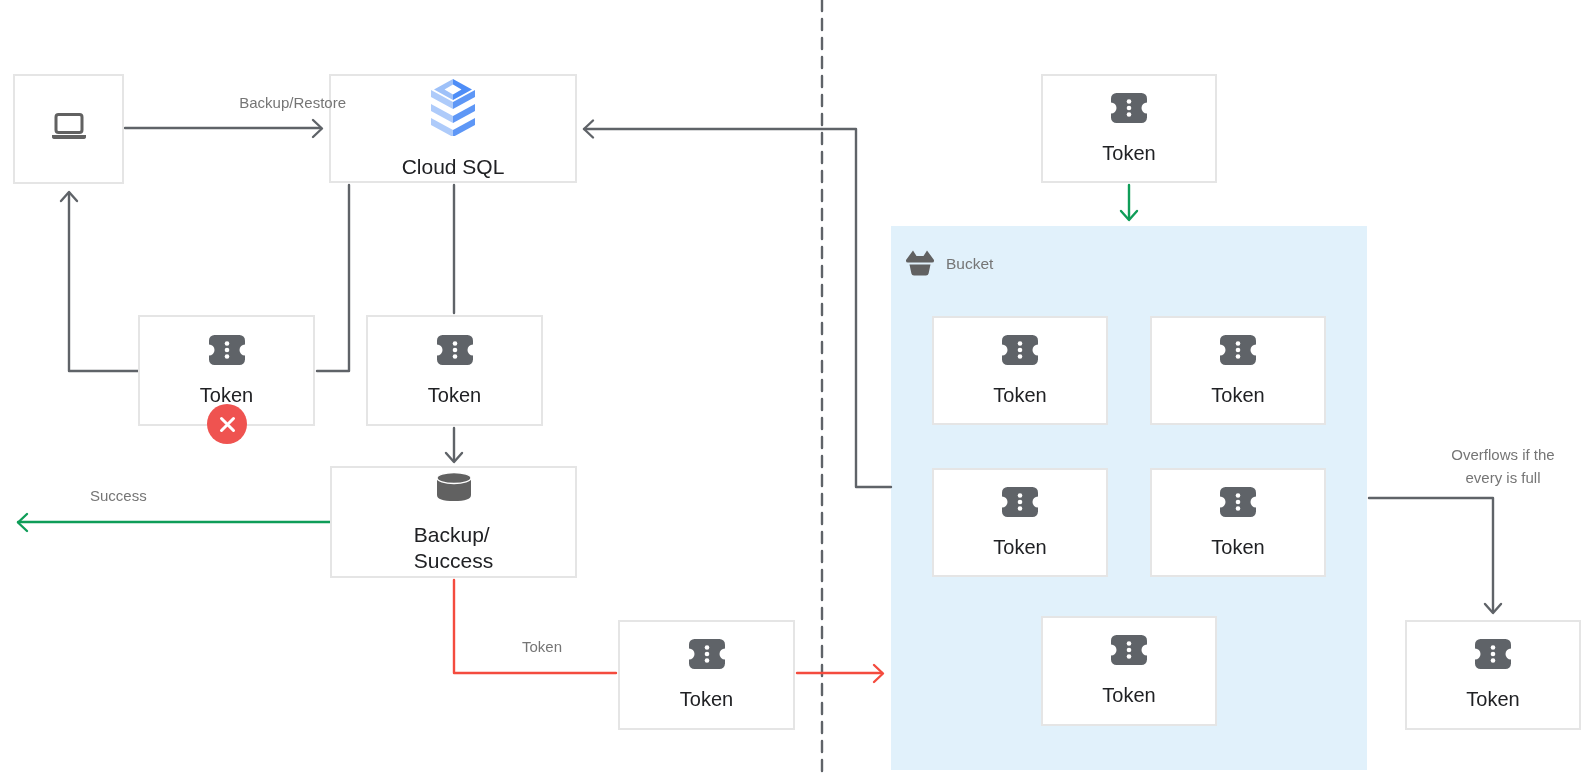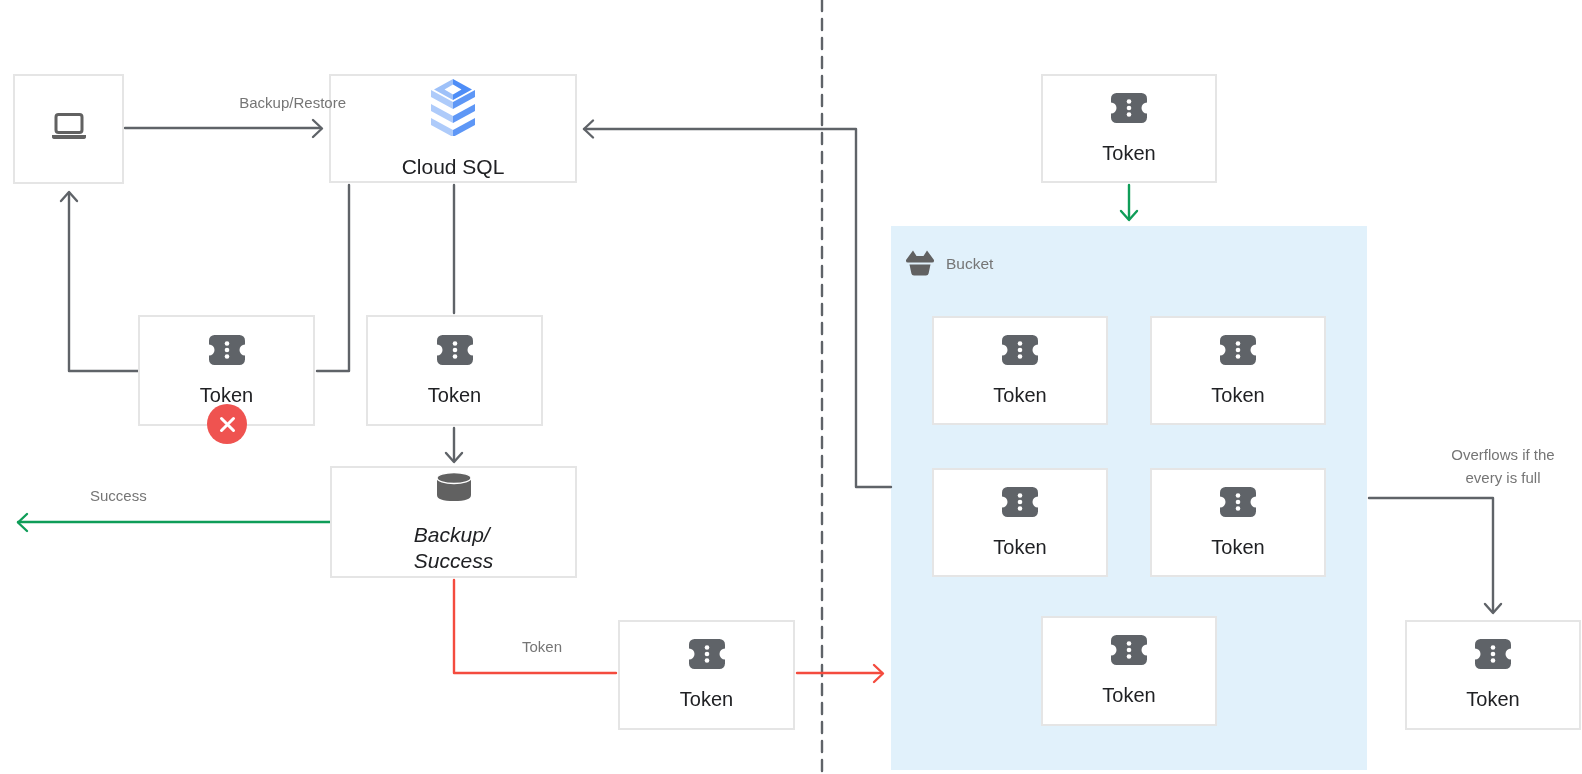--- a/index.html
+++ b/index.html
@@ -122,21 +122,21 @@
         <circle cx="0" cy="15" r="5.5" fill="#ffffff"></circle>
           <circle cx="36" cy="15" r="5.5" fill="#ffffff"></circle>
         <circle cx="18" cy="8.5" r="2.3" fill="#ffffff"></circle>
           <circle cx="18" cy="15" r="2.3" fill="#ffffff"></circle>
           <circle cx="18" cy="21.5" r="2.3" fill="#ffffff"></circle>
       </svg>
     </span>
     <span class="node-label">Token</span>
   </div>
 
-  <div class="box" style="left:330px;top:466px;width:247px;height:112px;font-style:italic;">
+  <div class="box" style="left:330px;top:466px;width:247px;height:112px;">
     <span>
       <svg width="38" height="32" viewBox="0 0 38 32">
         <path d="M2,8 H36 V24 Q36,30 19,30 Q2,30 2,24 Z" fill="#616161"></path>
         <ellipse cx="19" cy="7" rx="17" ry="5.5" fill="#616161" stroke="#ffffff" stroke-width="1.4"></ellipse>
       </svg>
     </span>
     <span class="br-text">
       <span>Backup/</span><br>
       <span>Success</span>
     </span>

